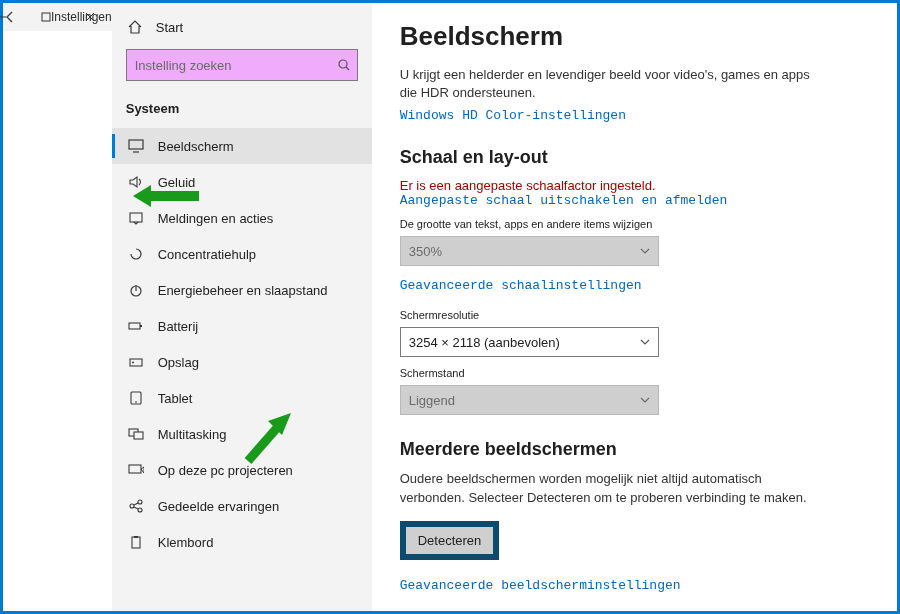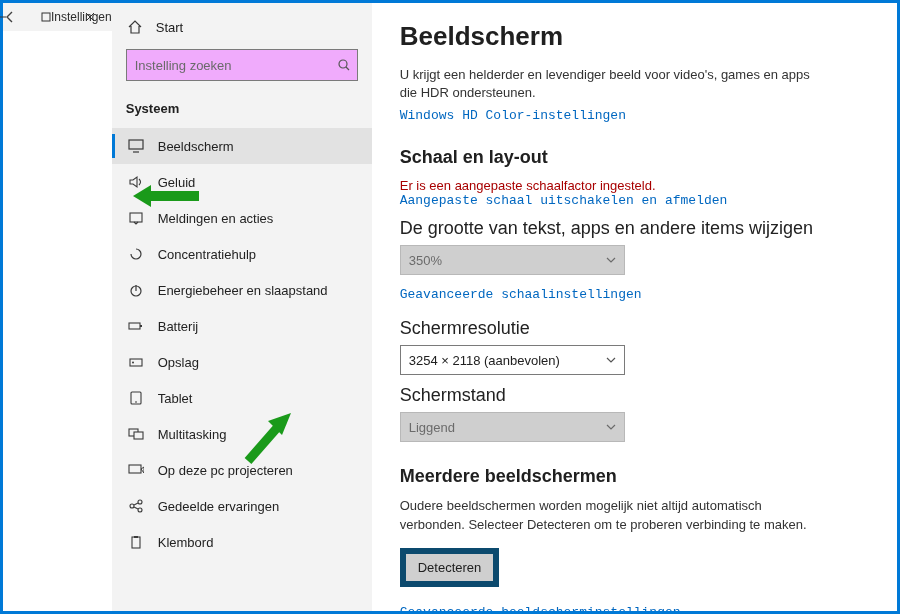--- a/index.html
+++ b/index.html
@@ -163,26 +163,26 @@
     color: #0067c0;
     font-size: 13px;
     cursor: default;
     font-family: Liberation Mono, monospace;
   }
   .warn {
     color: #a80000;
     font-size: 13px;
   }
   .label {
-    font-size: 18px;
+    font-size: 11px;
     color: #222;
     margin: 10px 0 6px 0;
   }
   .combo {
-    width: 225px;
+    width: 259px;
     height: 30px;
     border: 1px solid #7a7a7a;
     box-sizing: border-box;
     display: flex;
     align-items: center;
     padding: 0 8px;
     justify-content: space-between;
     font-size: 13px;
     background: #fff;
   }

